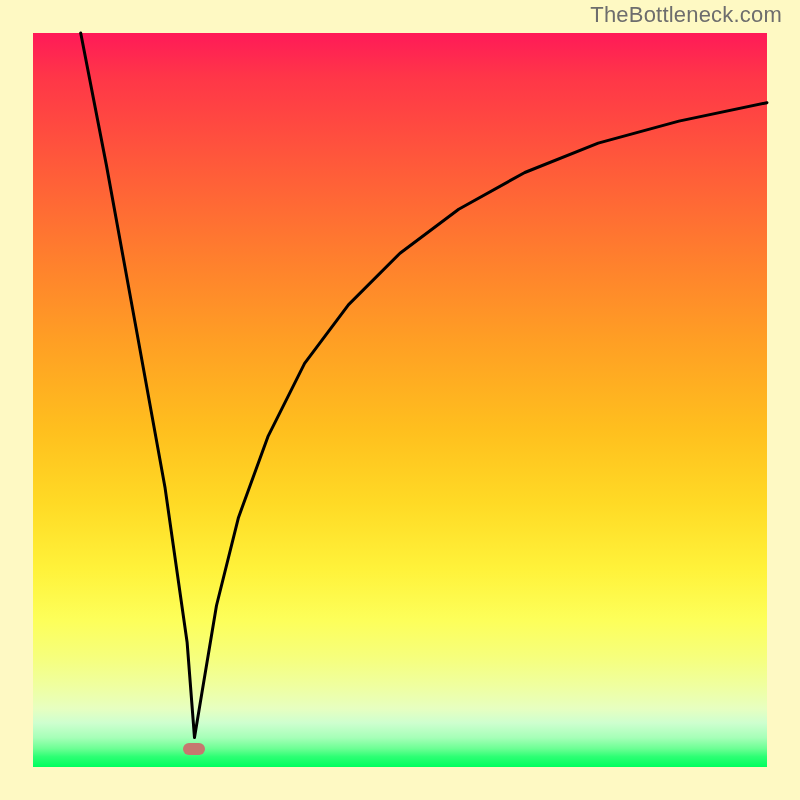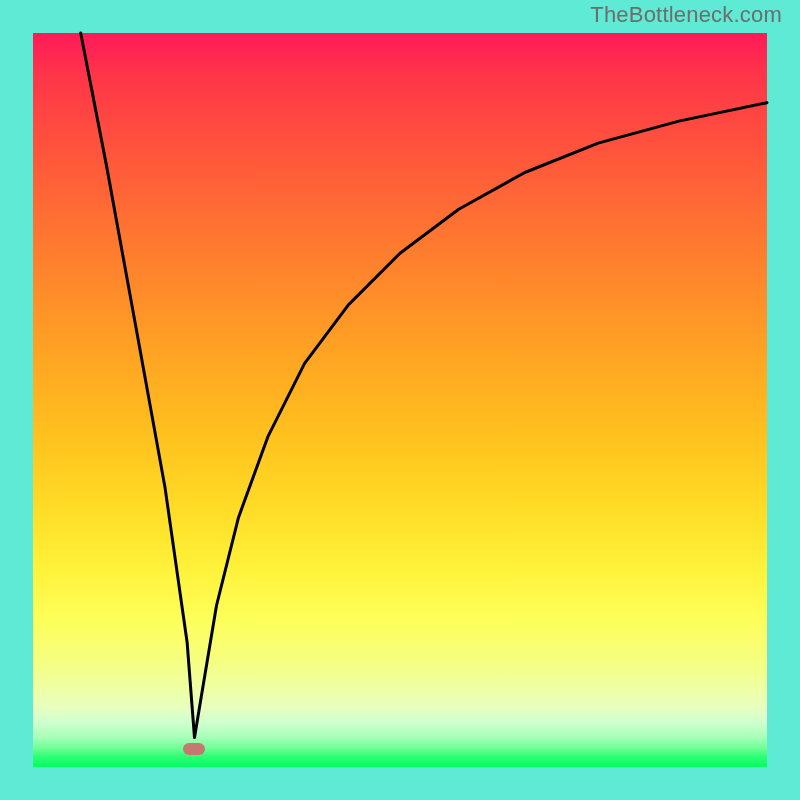--- a/index.html
+++ b/index.html
@@ -8,21 +8,21 @@
     width: 800px;
     height: 800px;
     overflow: hidden;
     background: #000;
     font-family: Arial, Helvetica, sans-serif;
   }
   .frame {
     position: relative;
     width: 800px;
     height: 800px;
-    background: #5eead4;
+    background: #fef9c3;
     box-sizing: border-box;
   }
   .plot {
     position: absolute;
     left: 33px;
     top: 33px;
     width: 734px;
     height: 734px;
     
     background: linear-gradient(

